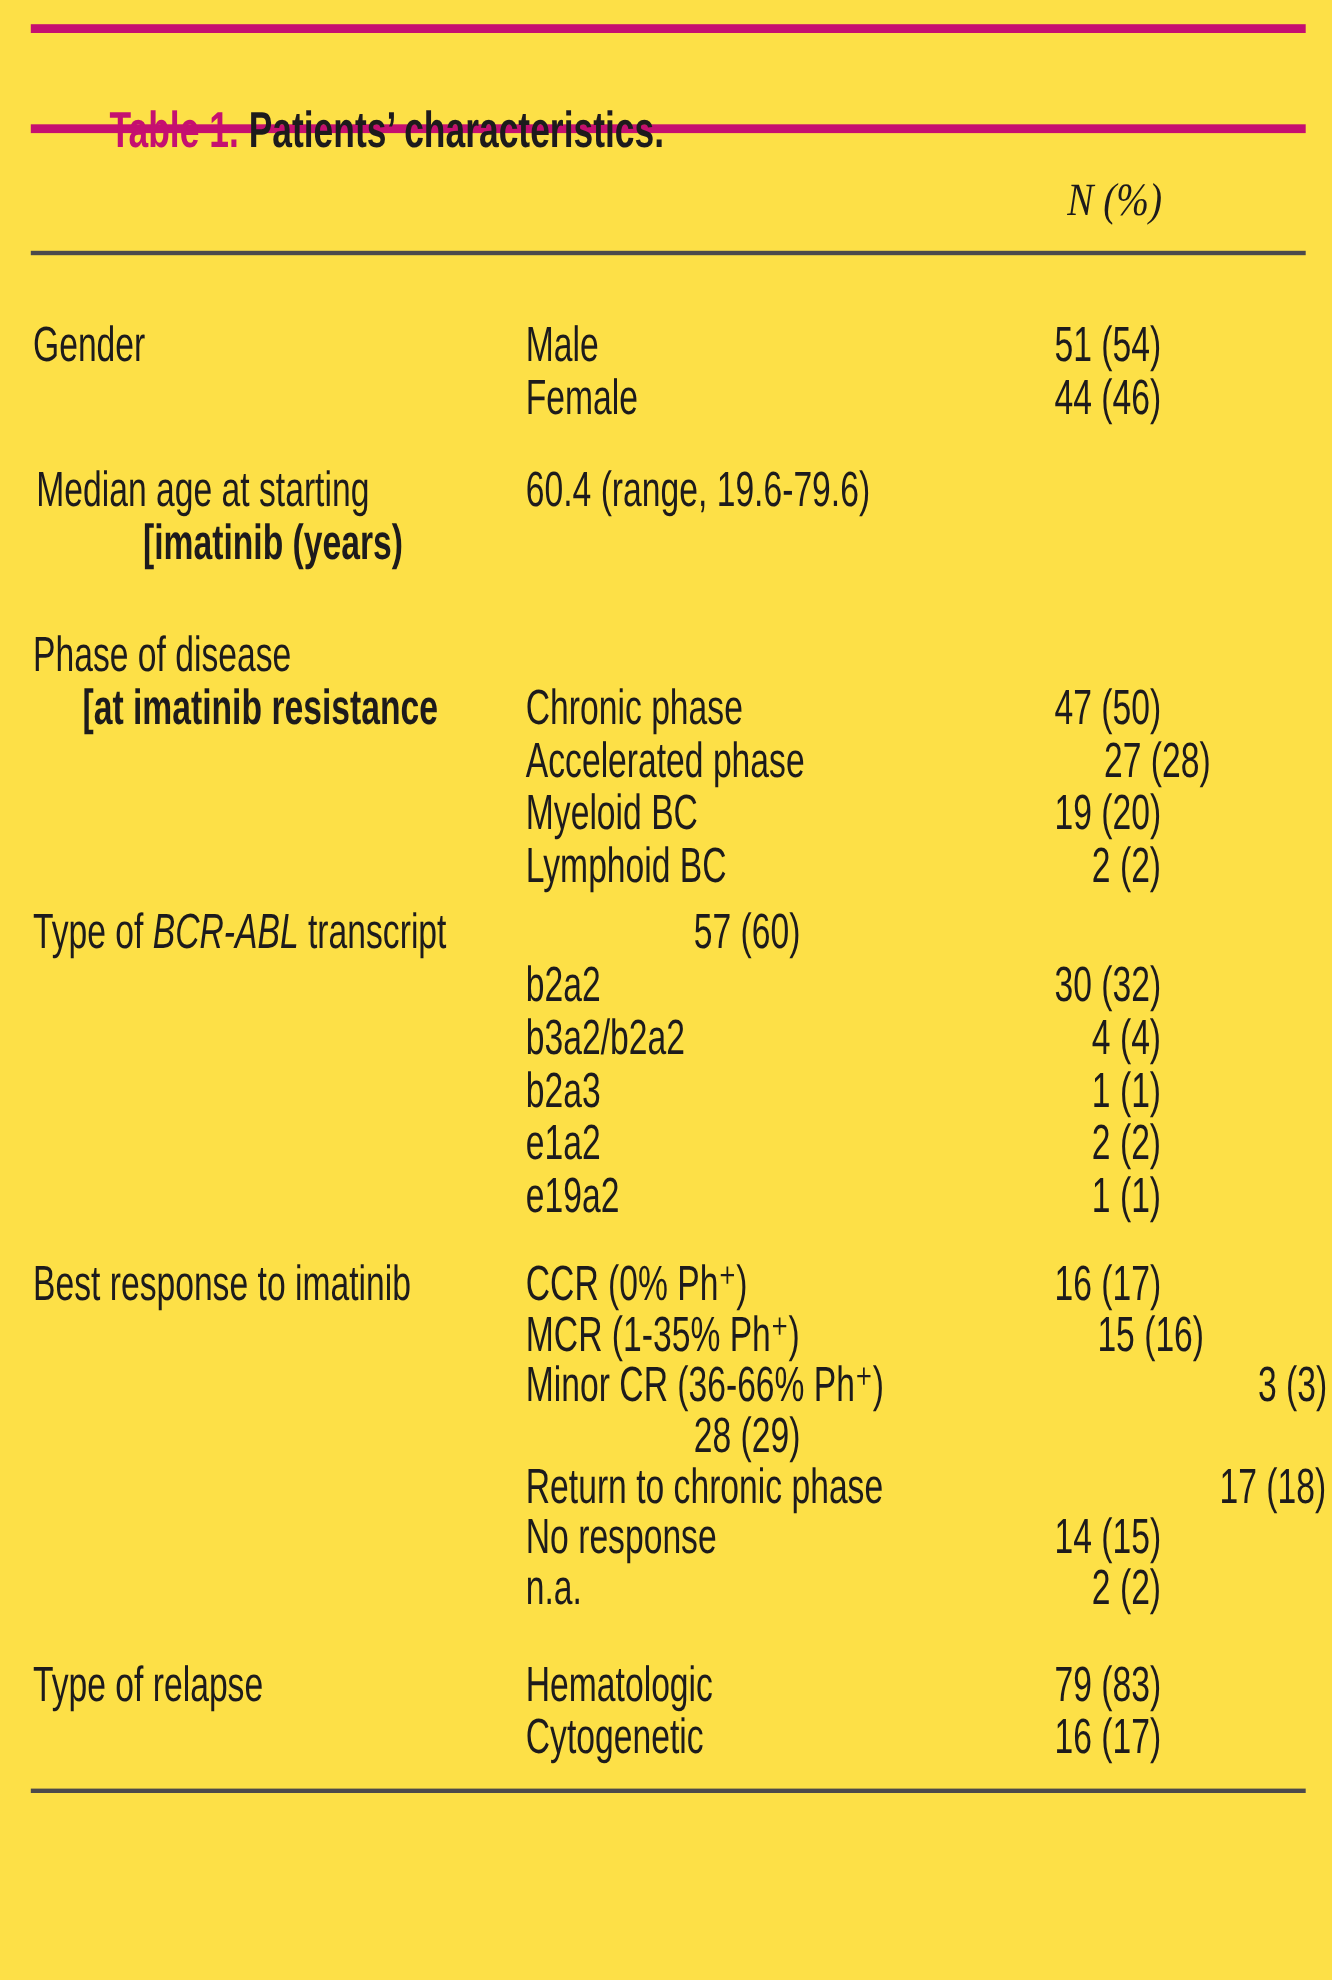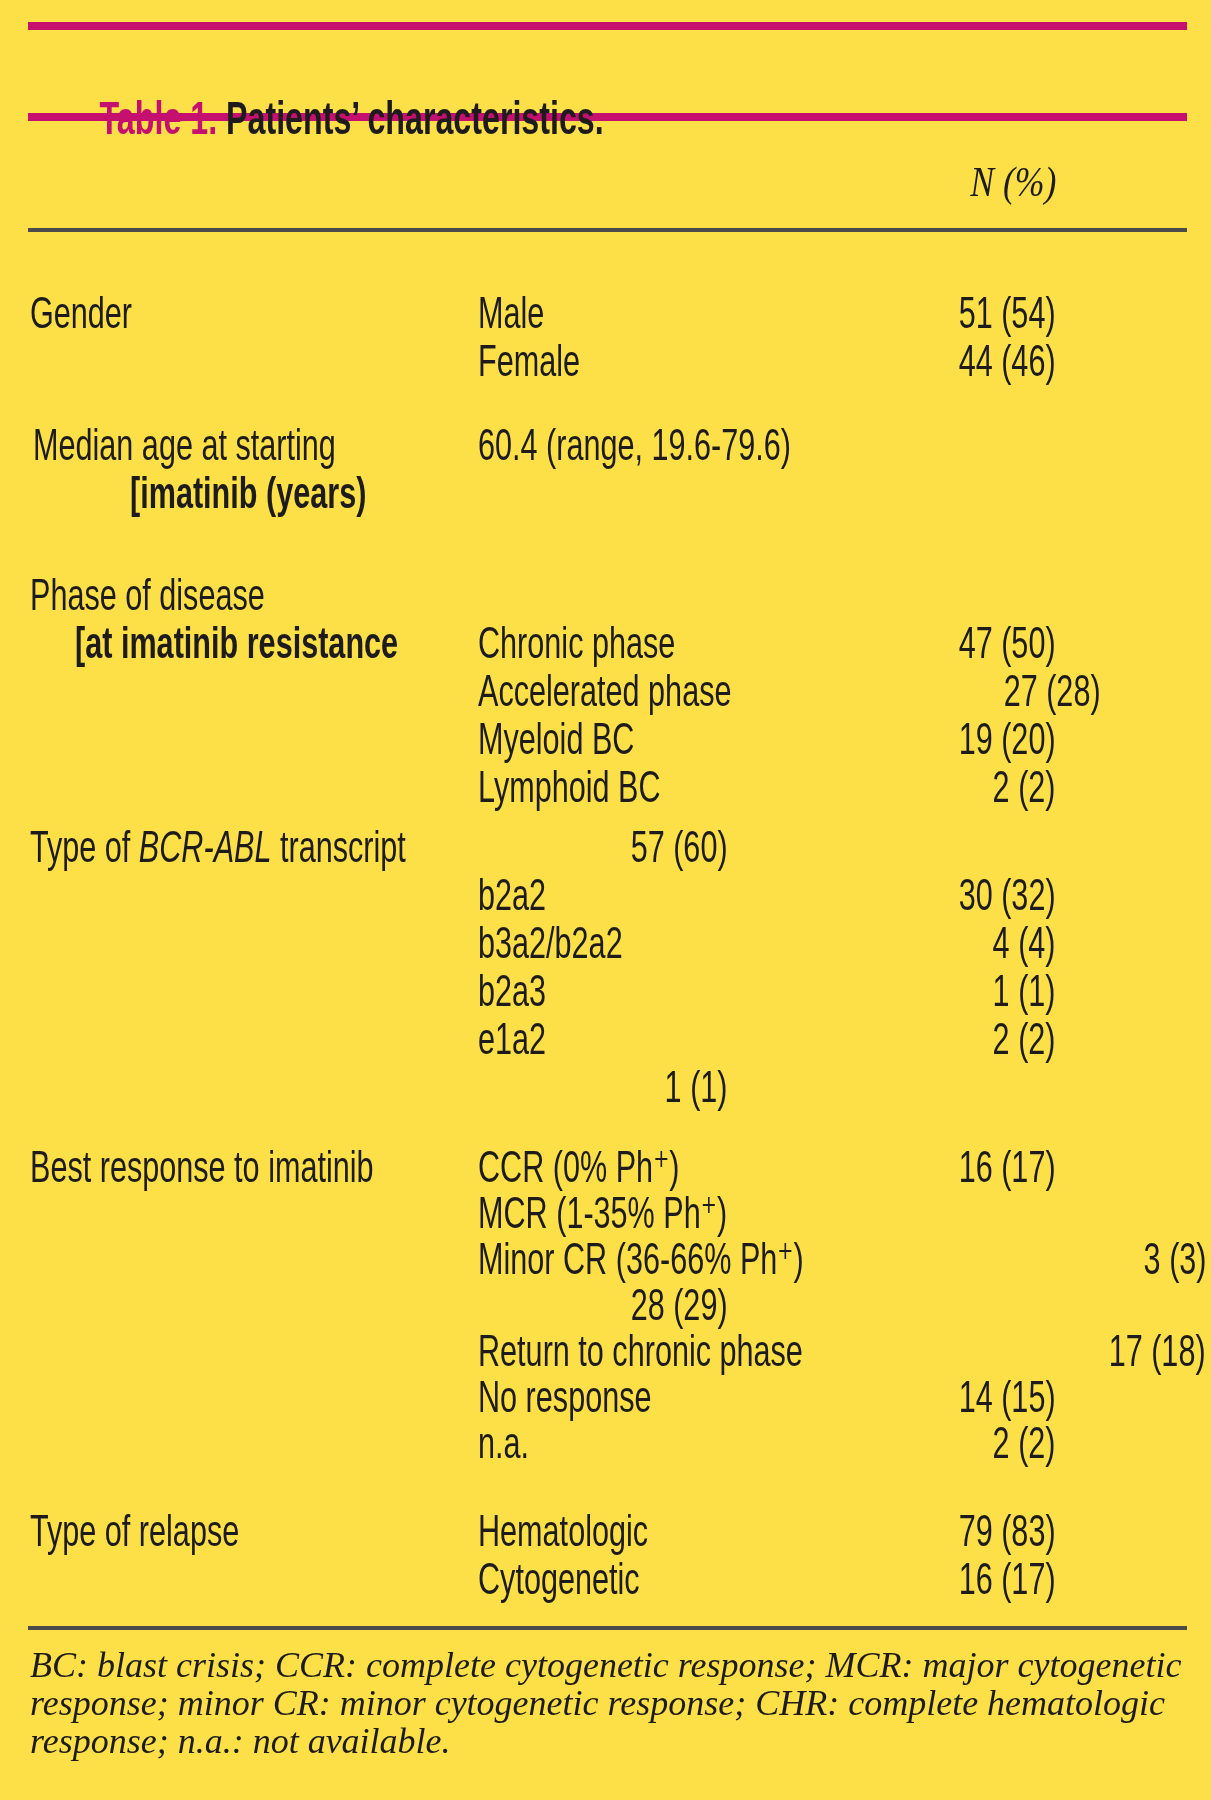--- a/index.html
+++ b/index.html
@@ -190,33 +190,35 @@
           <span class="c2"><span class="cond">b2a3</span></span>
           <span class="c3"><span class="cond">1 (1)</span></span>
         </div>
         <div class="row">
           <span class="c1"></span>
           <span class="c2"><span class="cond">e1a2</span></span>
           <span class="c3"><span class="cond">2 (2)</span></span>
         </div>
         <div class="row">
           <span class="c1"></span>
+          <span class="c2"><span class="cond">e19a2</span></span>
           <span class="c3"><span class="cond">1 (1)</span></span>
         </div>
       </div>
 
       <div class="group g4">
         <div class="row sm">
           <span class="c1"><span class="cond">Best response to imatinib</span></span>
           <span class="c2"><span class="cond">CCR (0% Ph⁺)</span></span>
           <span class="c3"><span class="cond">16 (17)</span></span>
         </div>
         <div class="row sm">
           <span class="c1"></span>
           <span class="c2"><span class="cond">MCR (1-35% Ph⁺)</span></span>
+          <span class="c3"><span class="cond">15 (16)</span></span>
         </div>
         <div class="row sm">
           <span class="c1"></span>
           <span class="c2"><span class="cond">Minor CR (36-66% Ph⁺)</span></span>
           <span class="c3"><span class="cond">3 (3)</span></span>
         </div>
         <div class="row sm">
           <span class="c1"></span>
           <span class="c3"><span class="cond">28 (29)</span></span>
         </div>
@@ -247,20 +249,15 @@
           <span class="c1"></span>
           <span class="c2"><span class="cond">Cytogenetic</span></span>
           <span class="c3"><span class="cond">16 (17)</span></span>
         </div>
       </div>
 
     </div>
 
     <div class="rule gray foot-div"></div>
 
-    <div class="footnote">
-      <div>BC: blast crisis; CCR: complete cytogenetic response; MCR: major cytogenetic</div>
-      <div>response; minor CR: minor cytogenetic response; CHR: complete hematologic</div>
-      <div>response; n.a.: not available.</div>
-    </div>
 
   </div>
 </div>
 
 </body></html>

